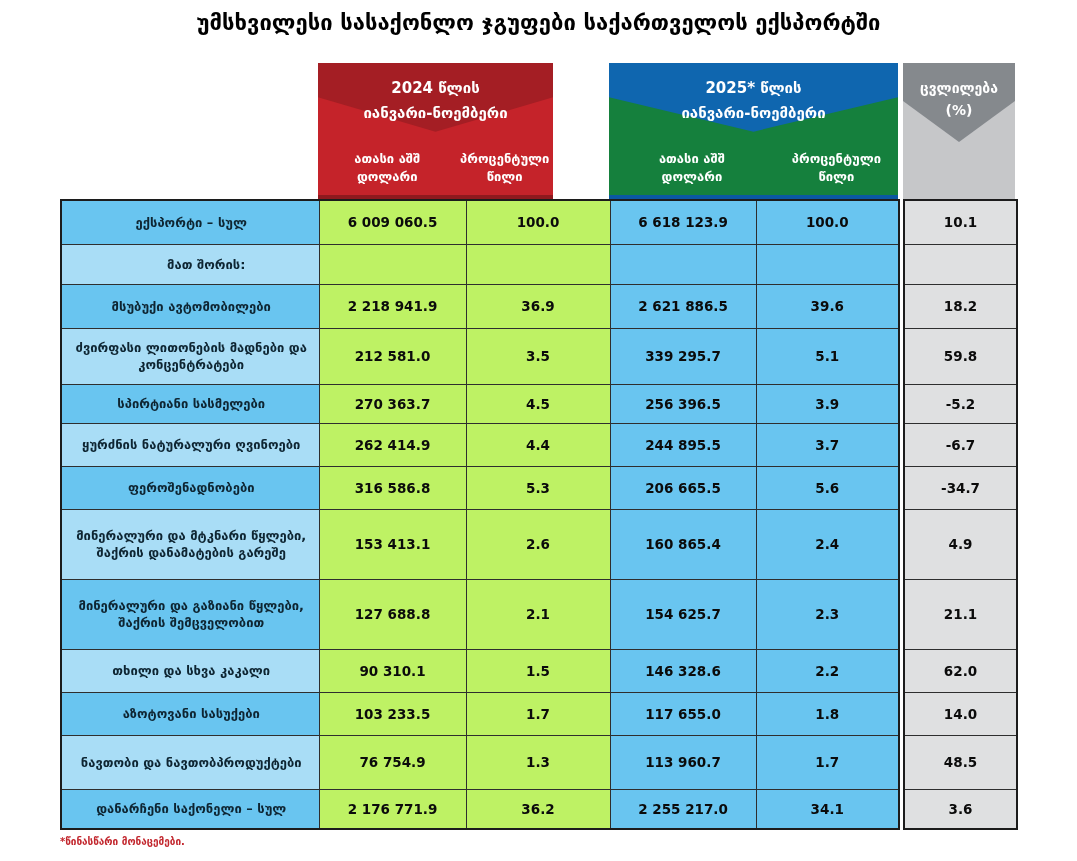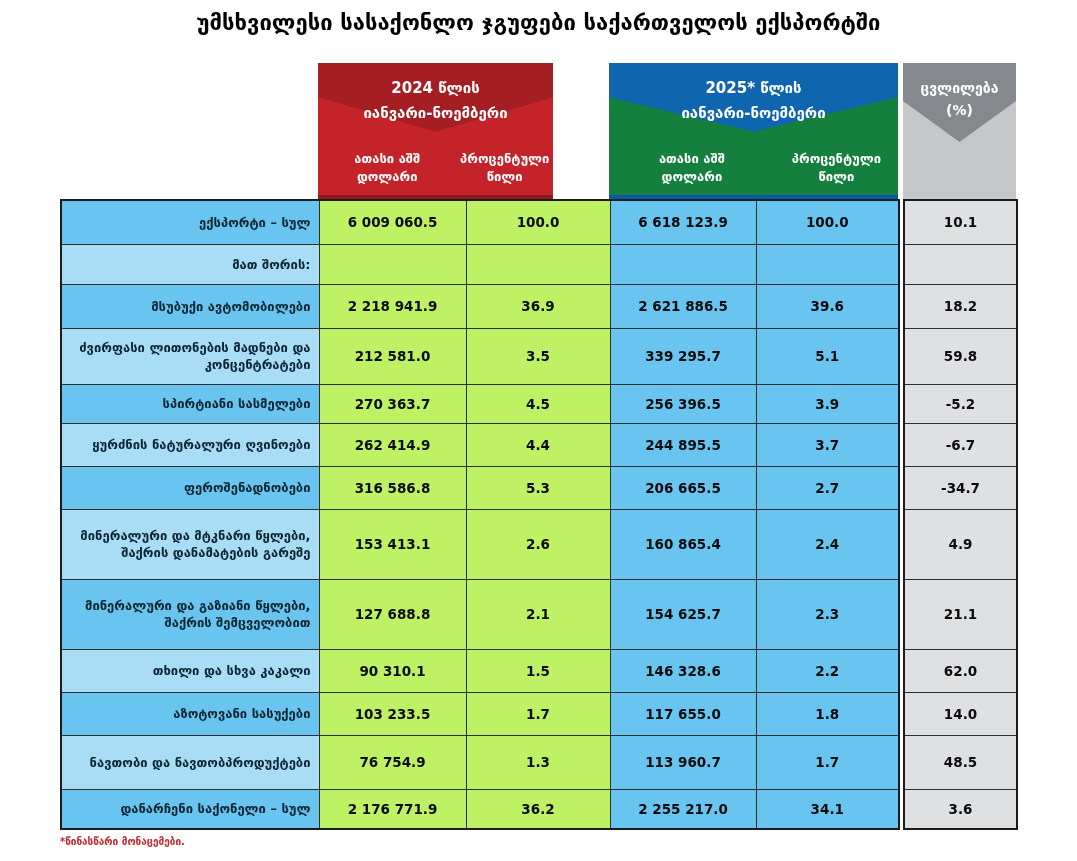--- a/index.html
+++ b/index.html
@@ -22,34 +22,34 @@
   .hd .sub { text-align:center; color:#fff; font-weight:700; font-size:13px; line-height:18px;padding-left:20px; }
 
   #hd-red  { left:318px; width:235px; background:#C5232A; border-bottom:4px solid #8F191E; }
   #hd-red .chev  { background:#A41E24; }
   #hd-red .sub.s1 { width:147px; } #hd-red .sub.s2 { width:144px; }
 
   #hd-blue { left:609px; width:289px; background:#15803d; border-bottom:4px solid #0B58A2; }
   #hd-blue .chev { background:#0F66AF; }
   #hd-blue .sub.s1 { width:146px; } #hd-blue .sub.s2 { width:143px; }
 
-  #hd-gray { left:903px; width:113px; height:136px; background:#C6C7C9; }
+  #hd-gray { left:903px; width:92px; height:136px; background:#C6C7C9;padding-left:20px; }
   #hd-gray .chev { background:#85898D;
     clip-path:polygon(0 0, 100% 0, 100% 28%, 50% 58%, 0 28%); }
   #hd-gray .yr { font-size:14px; line-height:22px; top:14px; }
 
   
   table { border-collapse:collapse; position:absolute; top:199px; table-layout:fixed; }
   #main-table { left:60px; width:838px; }
   #chg-table  { left:903px; width:113px; }
   td { border:1.5px solid #2e2e2e; padding:0; }
   #main-table, #chg-table { border:2px solid #1c1c1c; }
 
   td.lbl { font-size:13px; font-weight:700; color:#0e2532;
-    padding:5px 8px 5px 10px; line-height:17px; text-align:right; }
+    padding:5px 8px 5px 10px; line-height:17px; text-align:center; }
   td.ind { padding-left:40px; }
   td.num { text-align:center; font-size:13.5px; font-weight:700; color:#0b0b0b; }
 
   .med    { background:#69C5F0; }
   .lt     { background:#A9DDF6; }
   .salmon { background:#bef264; }
   .blu    { background:#69C5F0; }
   .gry    { background:#DFE0E1; }
 
   tr.h44{height:44px} tr.h40{height:40px} tr.h56{height:56px} tr.h39{height:39px}
@@ -146,21 +146,21 @@
         <td class="num salmon">262 414.9</td>
         <td class="num salmon">4.4</td>
         <td class="num blu">244 895.5</td>
         <td class="num blu">3.7</td>
       </tr>
       <tr class="h43">
         <td class="lbl med">ფეროშენადნობები</td>
         <td class="num salmon">316 586.8</td>
         <td class="num salmon">5.3</td>
         <td class="num blu">206 665.5</td>
-        <td class="num blu">2.7</td>
+        <td class="num blu">5.6</td>
       </tr>
       <tr class="h70">
         <td class="lbl lt">მინერალური და მტკნარი წყლები, შაქრის დანამატების გარეშე</td>
         <td class="num salmon">153 413.1</td>
         <td class="num salmon">2.6</td>
         <td class="num blu">160 865.4</td>
         <td class="num blu">2.4</td>
       </tr>
       <tr class="h70">
         <td class="lbl med">მინერალური და გაზიანი წყლები, შაქრის შემცველობით</td>

